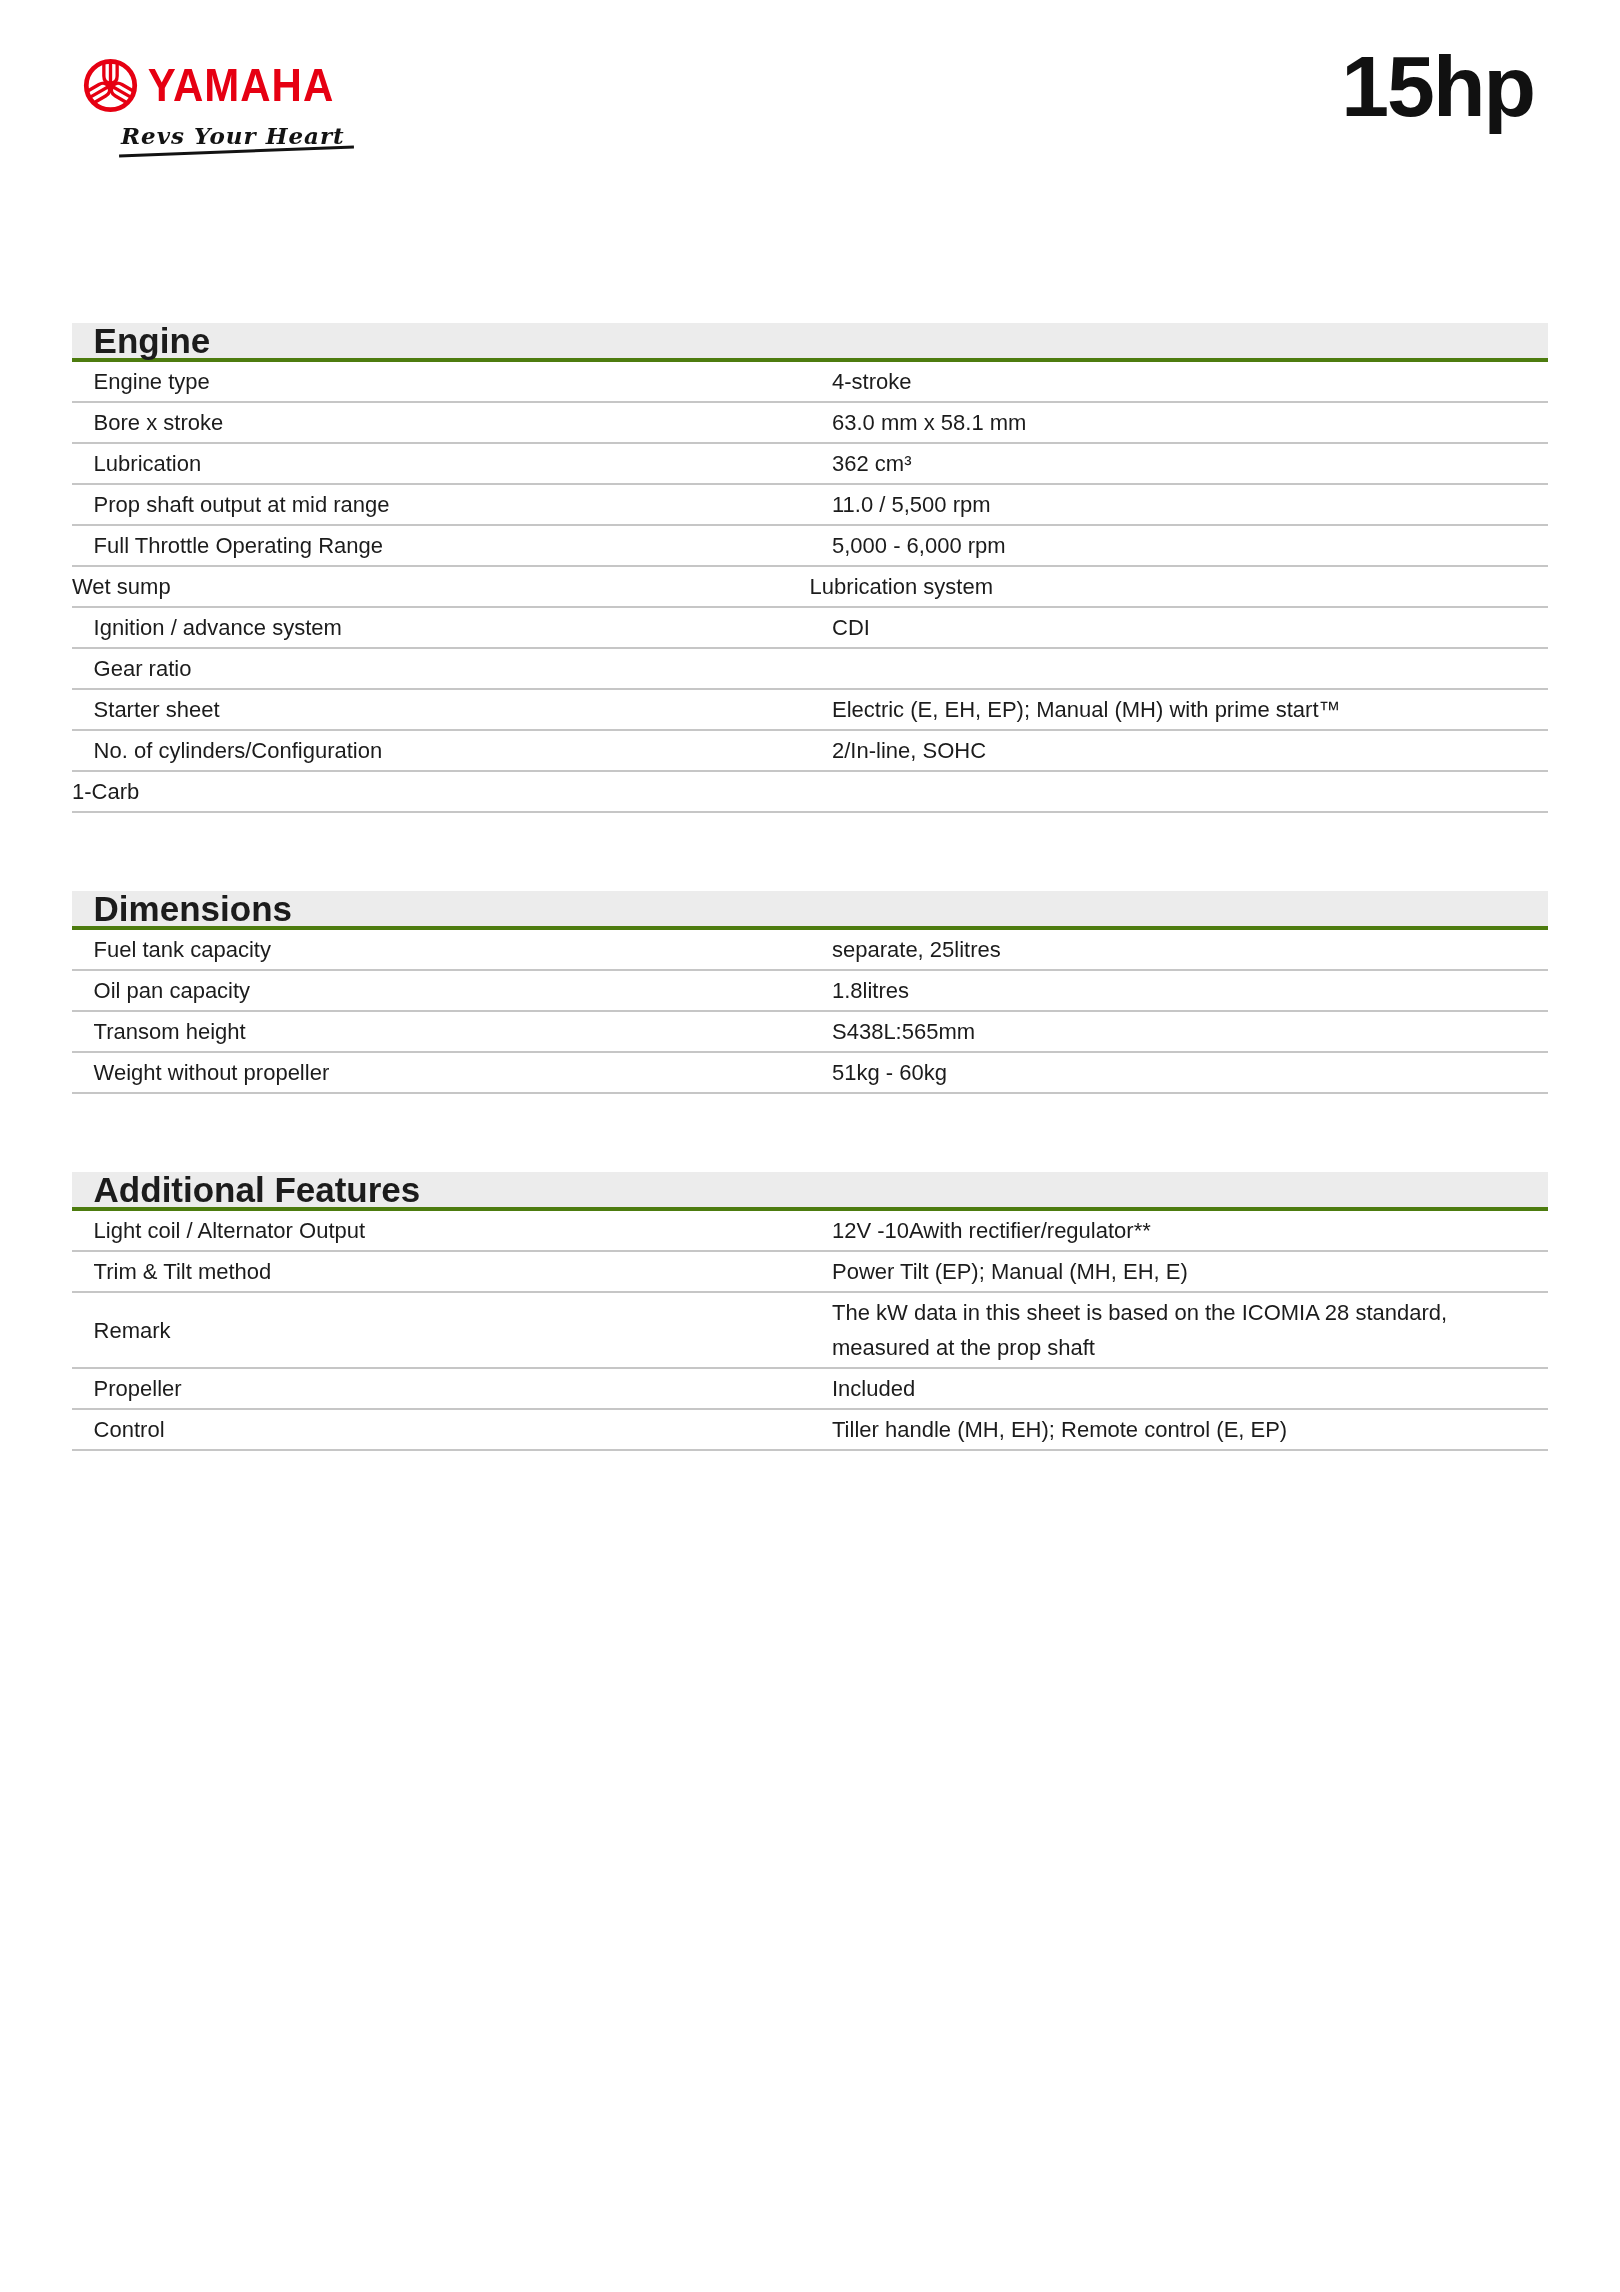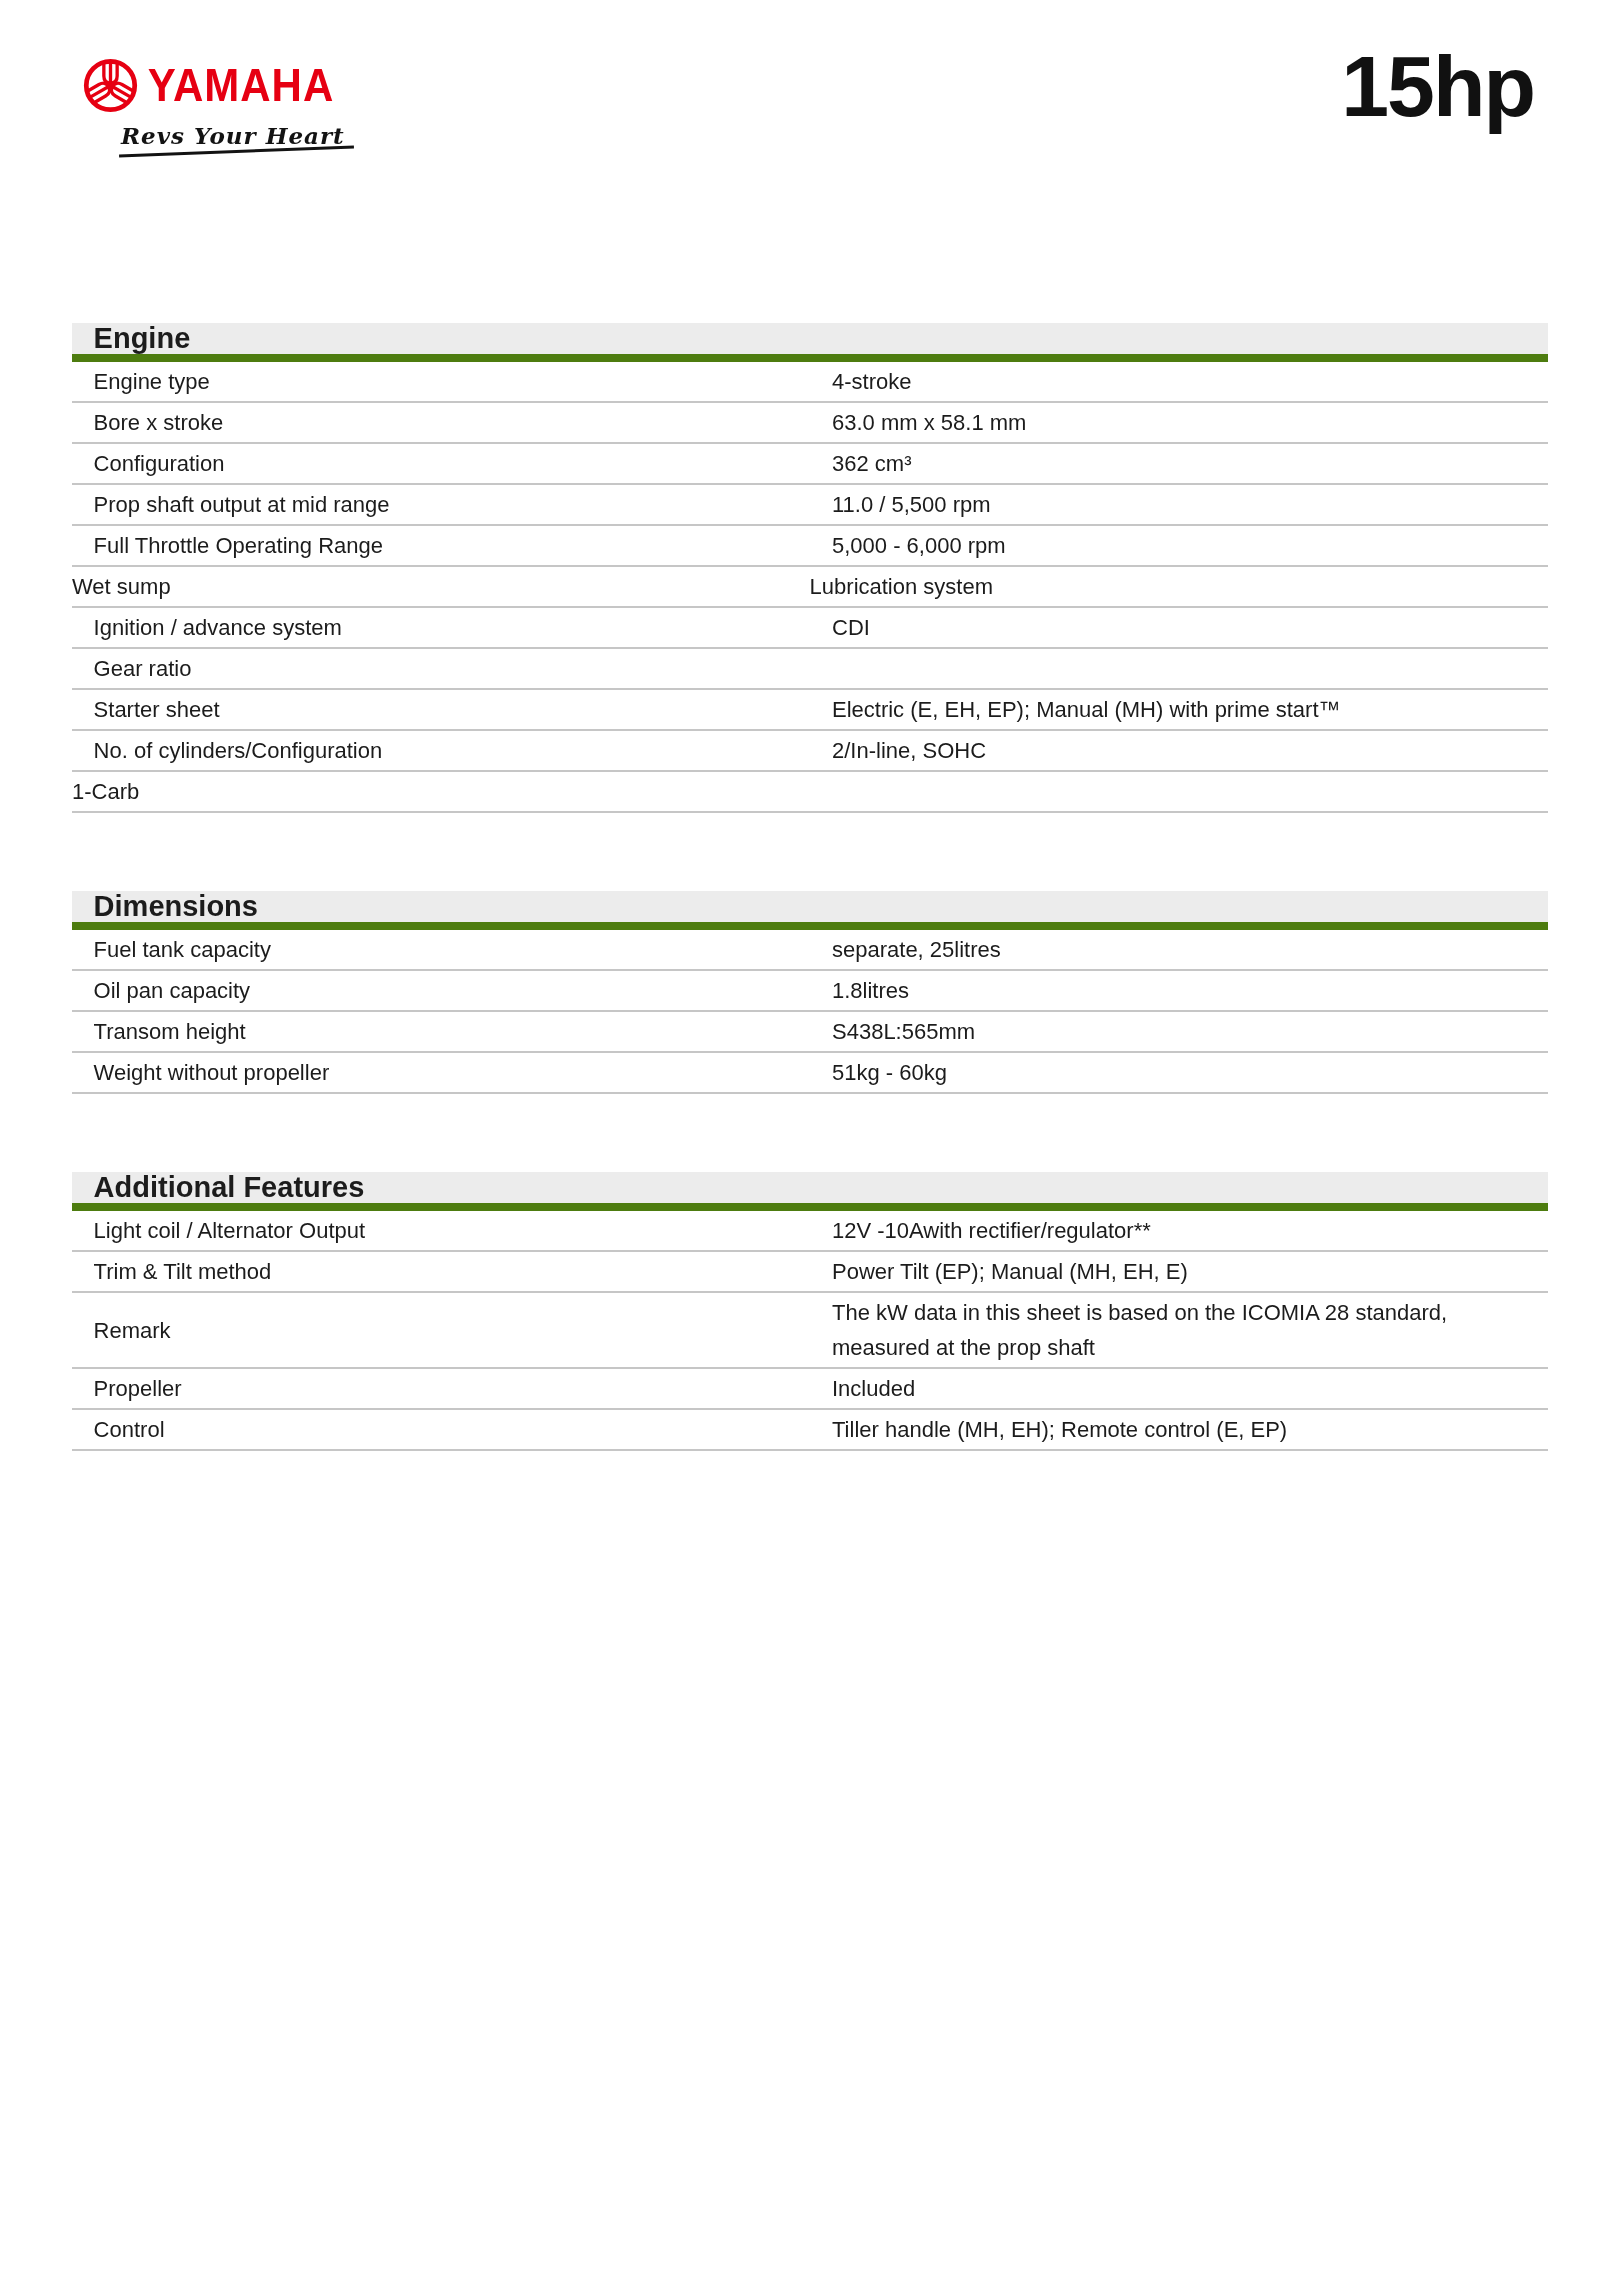--- a/index.html
+++ b/index.html
@@ -73,25 +73,25 @@
   .tables {
     position: absolute;
     left: 72px;
     top: 323px;
     width: 1476px;
   }
   .spec-section { margin-bottom: 78px; }
   .section-header {
     height: 39px;
     background: #ececec;
-    border-bottom: 8px solid #4d7c0f;
+    border-bottom: 4px solid #4d7c0f;
     display: flex;
     align-items: center;
     padding-left: 21.6px;
-    font-size: 29px;
+    font-size: 35px;
     font-weight: 700;
     color: #1c1c1c;
   }
   .spec-row {
     display: flex;
     align-items: center;
     border-bottom: 2px solid #c6c6c6;
     min-height: 39px;
     background: #ffffff;
   }
@@ -148,21 +148,21 @@
         <div class="section-header">Engine</div>
         <div class="spec-row">
           <div class="cell label">Engine type</div>
           <div class="cell value">4-stroke</div>
         </div>
         <div class="spec-row">
           <div class="cell label">Bore x stroke</div>
           <div class="cell value">63.0 mm x 58.1 mm</div>
         </div>
         <div class="spec-row">
-          <div class="cell label">Configuration</div>
+          <div class="cell label">Lubrication</div>
           <div class="cell value">362 cm³</div>
         </div>
         <div class="spec-row">
           <div class="cell label">Prop shaft output at mid range</div>
           <div class="cell value">11.0 / 5,500 rpm</div>
         </div>
         <div class="spec-row">
           <div class="cell label">Full Throttle Operating Range</div>
           <div class="cell value">5,000 - 6,000 rpm</div>
         </div>

